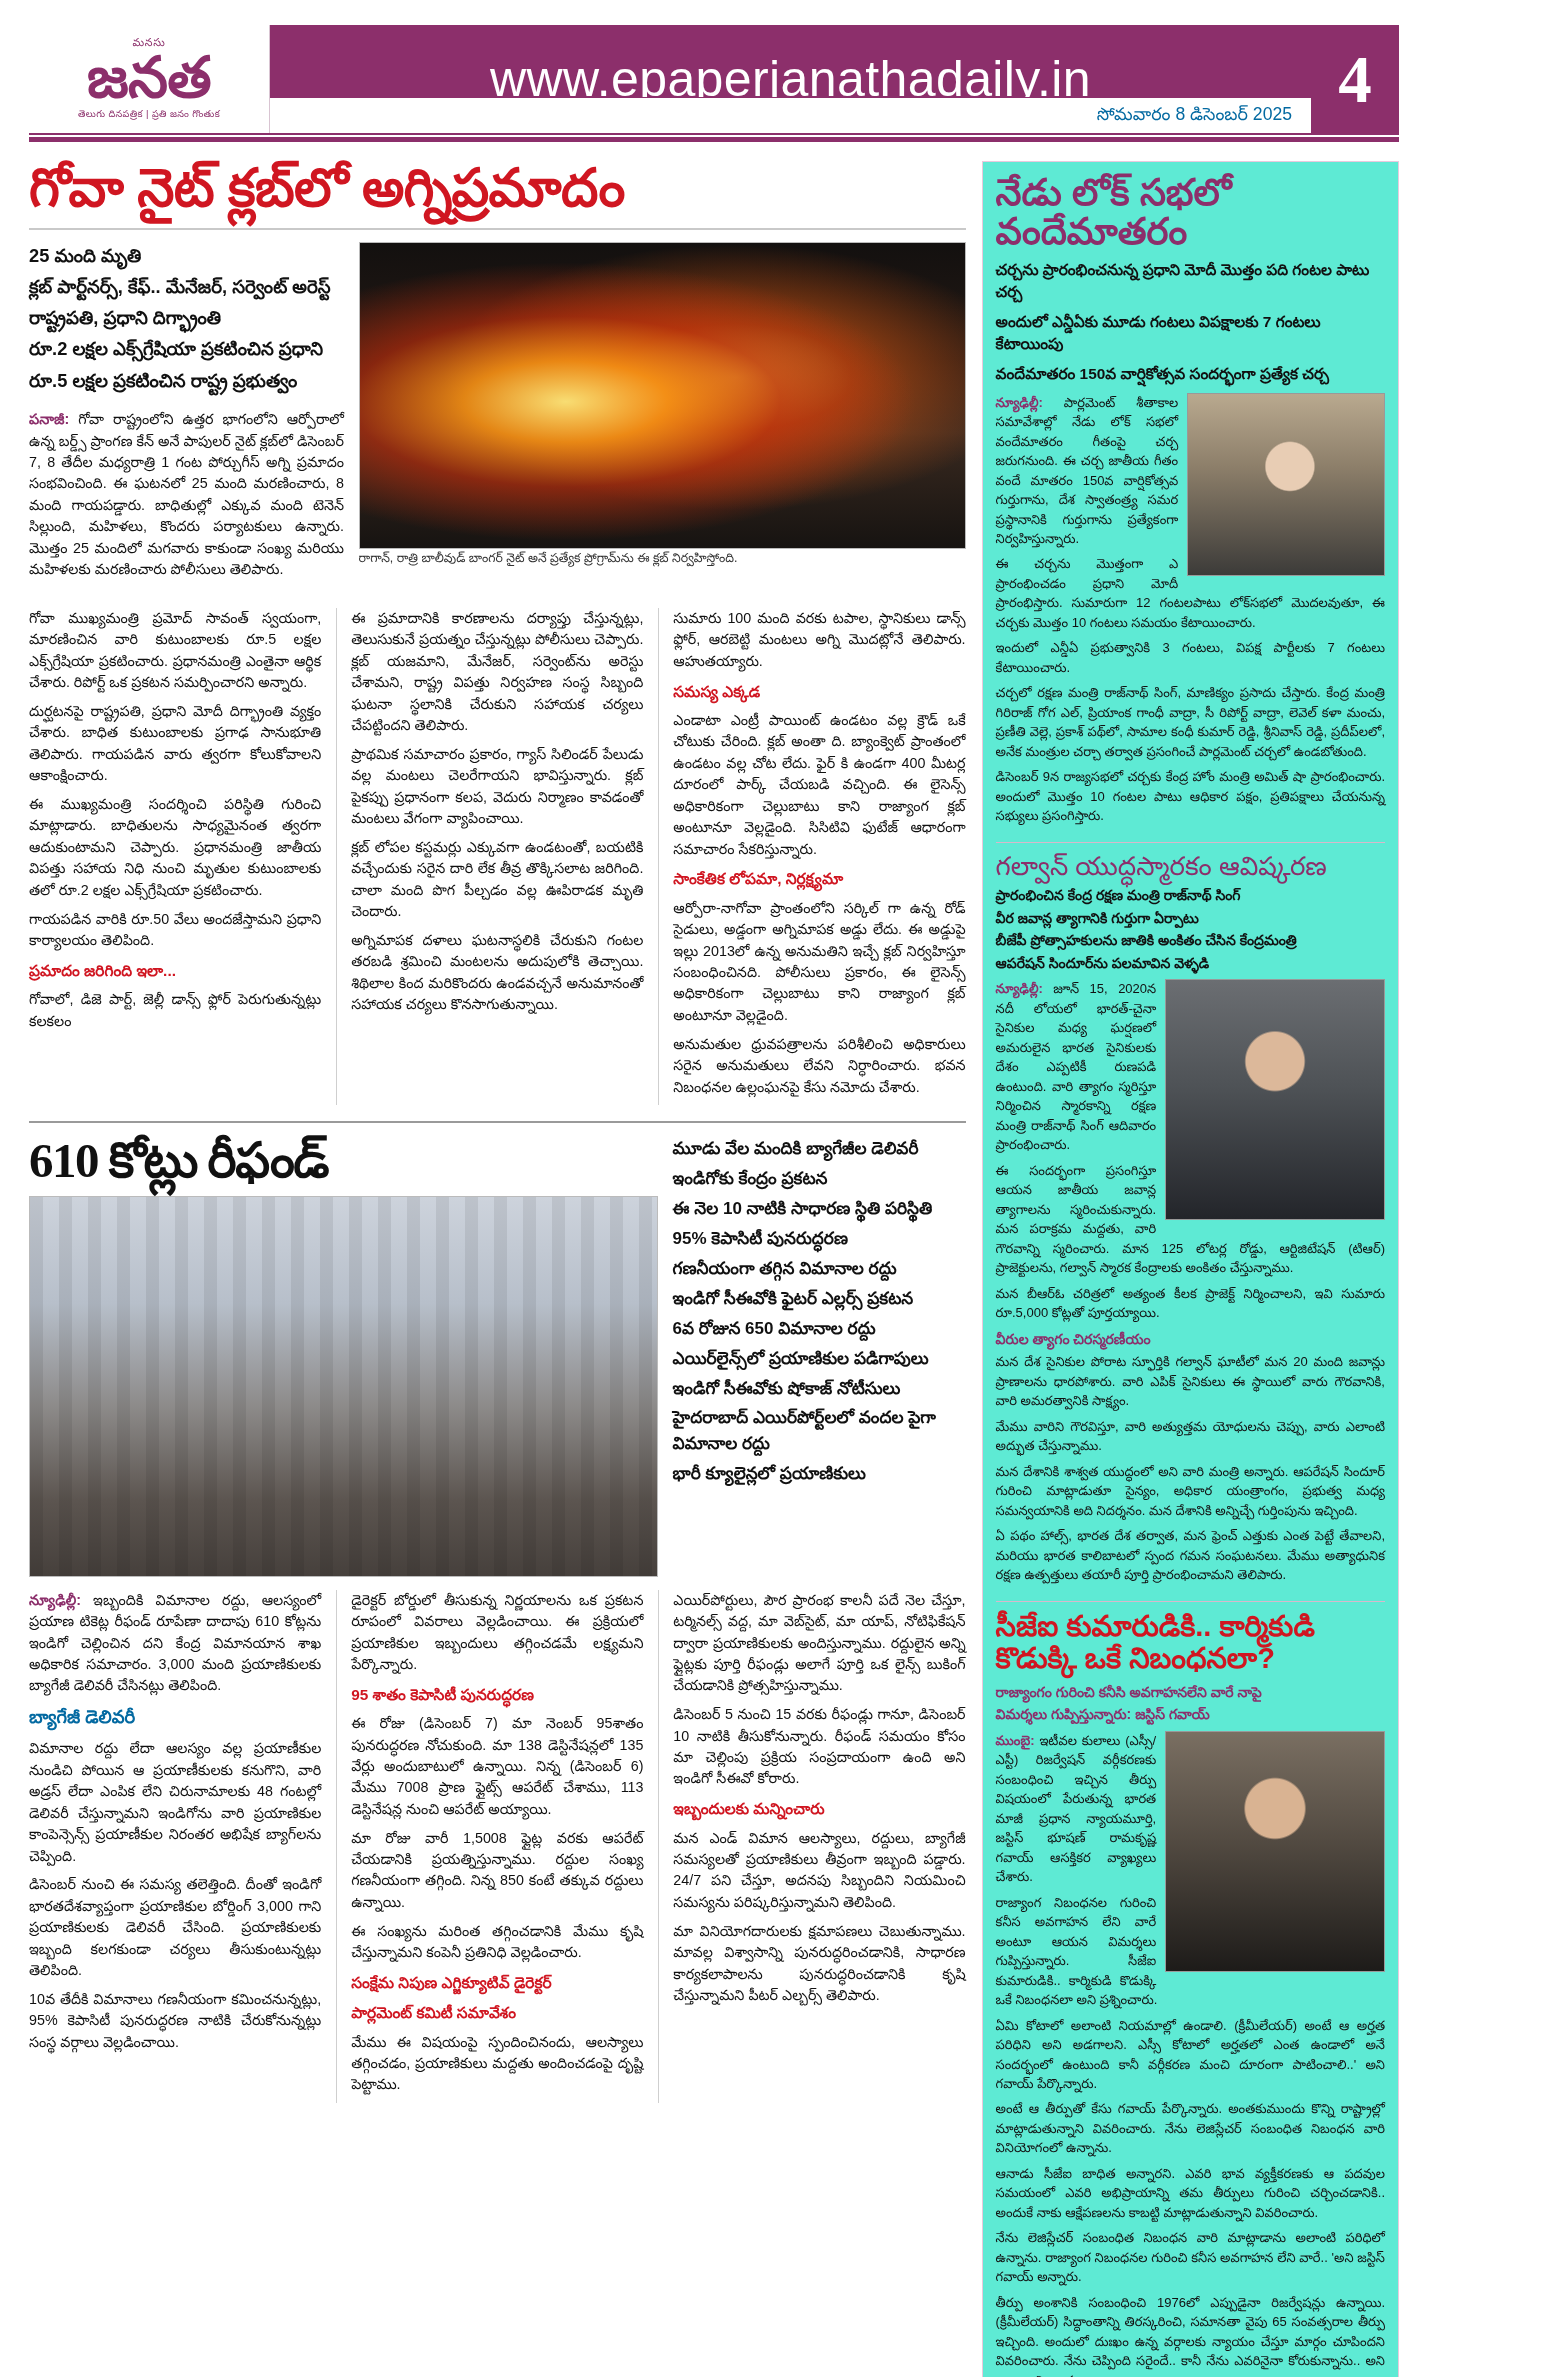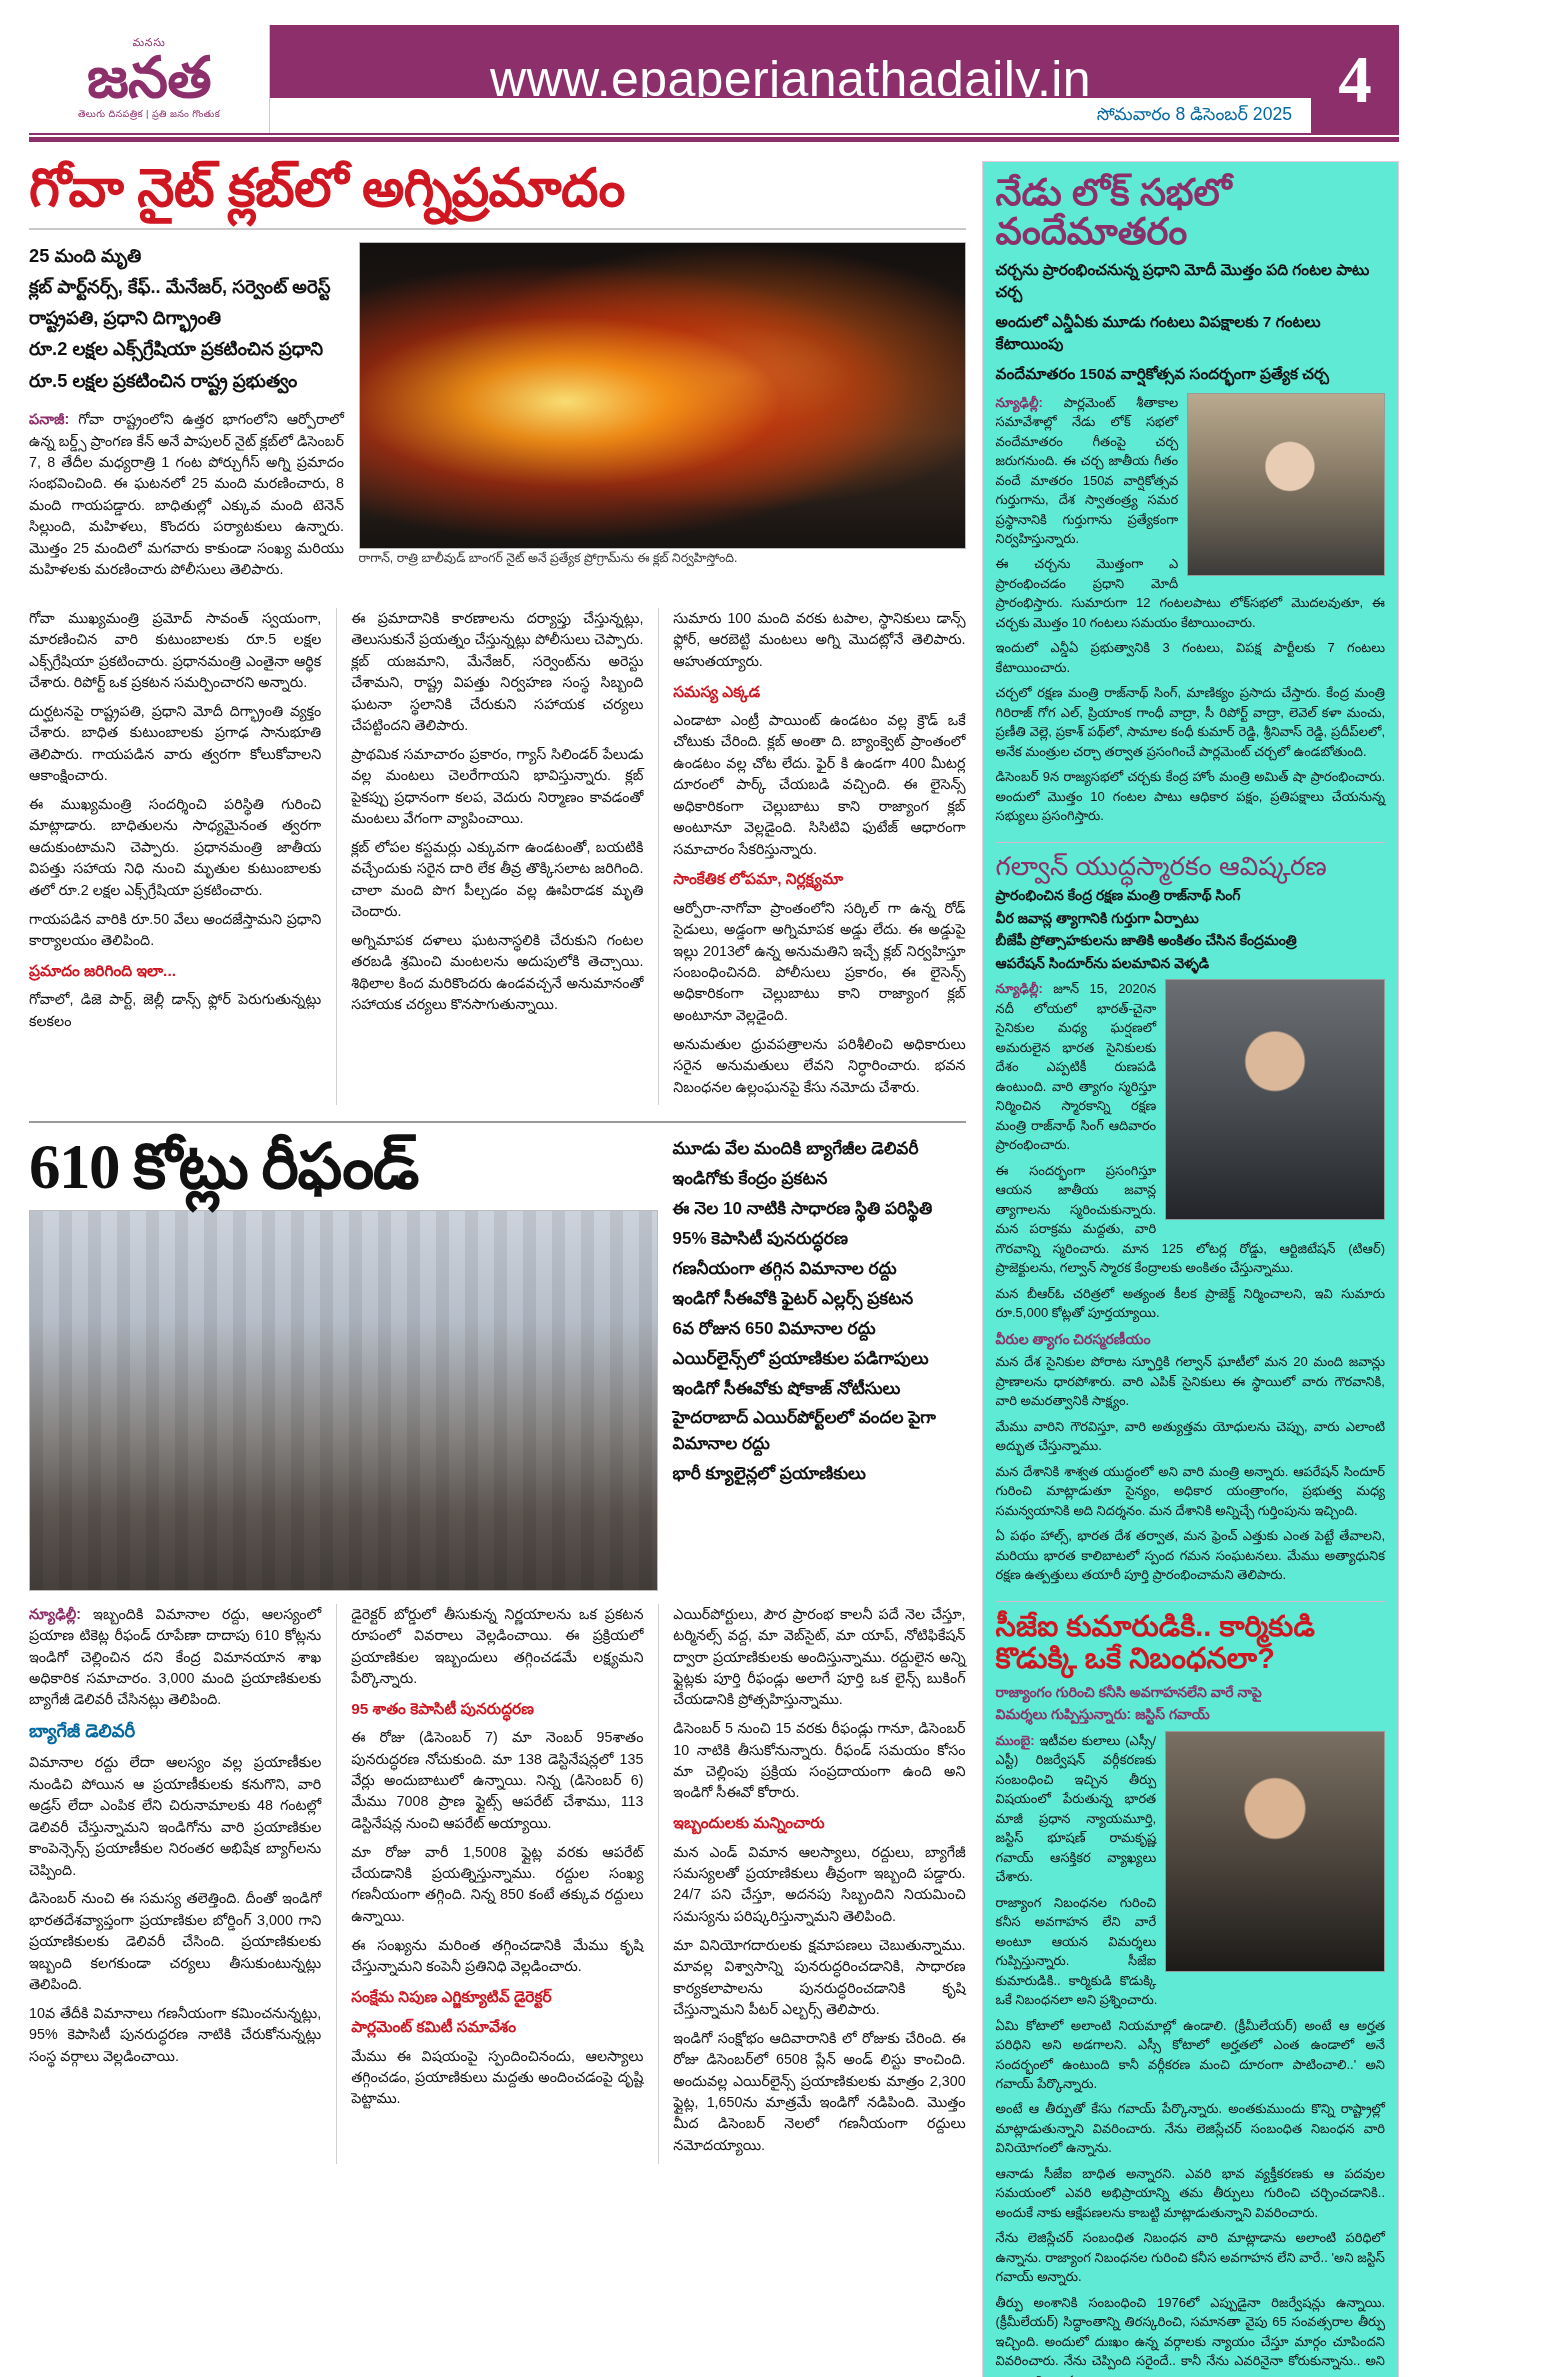--- a/index.html
+++ b/index.html
@@ -85,21 +85,21 @@
   .col p { margin:0 0 7.3px; }
   .vrule { width:0.7px; background:#cfcfcf; }
   .byline { color:#8c2f6b; font-weight:bold; }
   .subhead-red { color:#d01621; font-weight:bold; font-size:15.4px; margin:5.9px 0 2.9px; }
   .subhead-maroon { color:#0369a1; font-weight:bold; font-size:18px; margin:5.9px 0 2.9px; }
 
   .divider { height:2.2px; background:#9a9a9a; margin: 16px 0 13px; }
 
   
   .big-num-head {
-    font-family:"Liberation Serif", serif; font-size: 63px; font-weight:bold; color:#111;
+    font-family:"Liberation Serif", serif; font-size: 49px; font-weight:bold; color:#111;
     line-height:1; letter-spacing:-1.5px;
   }
   .second-flex { display:flex; gap:14.6px; }
   .second-left { width: 629px; }
   .second-right { width: 293px; font-size:17px; line-height:1.5; font-weight:600; }
   .second-right div { margin-bottom:4.4px; }
 
   
   .r-head {
     font-size: 37px; font-weight:bold; color:#8c2f6b; line-height:1.06; margin-bottom:7.3px;
@@ -248,21 +248,20 @@
           <p class="subhead-red">పార్లమెంట్ కమిటీ సమావేశం</p>
           <p>మేము ఈ విషయంపై స్పందించినందు, ఆలస్యాలు తగ్గించడం, ప్రయాణికులు మద్దతు అందించడంపై దృష్టి పెట్టాము.</p>
         </div>
         <div class="vrule"></div>
         <div class="col">
           <p>ఎయిర్‌పోర్టులు, పౌర ప్రారంభ కాలనీ పదే నెల చేస్తూ, టర్మినల్స్ వద్ద, మా వెబ్‌సైట్, మా యాప్, నోటిఫికేషన్ ద్వారా ప్రయాణికులకు అందిస్తున్నాము. రద్దులైన అన్ని ఫ్లైట్లకు పూర్తి రీఫండ్లు అలాగే పూర్తి ఒక లైన్స్ బుకింగ్ చేయడానికి ప్రోత్సహిస్తున్నాము.</p>
           <p>డిసెంబర్ 5 నుంచి 15 వరకు రీఫండ్లు గానూ, డిసెంబర్ 10 నాటికి తీసుకోనున్నారు. రీఫండ్ సమయం కోసం మా చెల్లింపు ప్రక్రియ సంప్రదాయంగా ఉంది అని ఇండిగో సీఈవో కోరారు.</p>
           <p class="subhead-red">ఇబ్బందులకు మన్నించారు</p>
           <p>మన ఎండ్ విమాన ఆలస్యాలు, రద్దులు, బ్యాగేజీ సమస్యలతో ప్రయాణికులు తీవ్రంగా ఇబ్బంది పడ్డారు. 24/7 పని చేస్తూ, అదనపు సిబ్బందిని నియమించి సమస్యను పరిష్కరిస్తున్నామని తెలిపింది.</p>
           <p>మా వినియోగదారులకు క్షమాపణలు చెబుతున్నాము. మావల్ల విశ్వాసాన్ని పునరుద్ధరించడానికి, సాధారణ కార్యకలాపాలను పునరుద్ధరించడానికి కృషి చేస్తున్నామని పీటర్ ఎల్బర్స్ తెలిపారు.</p>
-          <p>ఇండిగో సంక్షోభం ఆదివారానికి లో రోజుకు చేరింది. ఈ రోజు డిసెంబర్‌లో 6508 ప్లేన్ అండ్ లిస్టు కాంచింది. అందువల్ల ఎయిర్‌లైన్స్ ప్రయాణికులకు మాత్రం 2,300 ఫ్లైట్ల, 1,650ను మాత్రమే ఇండిగో నడిపింది. మొత్తం మీద డిసెంబర్ నెలలో గణనీయంగా రద్దులు నమోదయ్యాయి.</p>
         </div>
       </div>
     </div>
 
     <div class="right-col">
 
       <div>
         <div class="r-head">నేడు లోక్ సభలో వందేమాతరం</div>
         <div class="r-sub">చర్చను ప్రారంభించనున్న ప్రధాని మోదీ మొత్తం పది గంటల పాటు చర్చ</div>
         <div class="r-sub">అందులో ఎన్డీఏకు మూడు గంటలు విపక్షాలకు 7 గంటలు కేటాయింపు</div>

